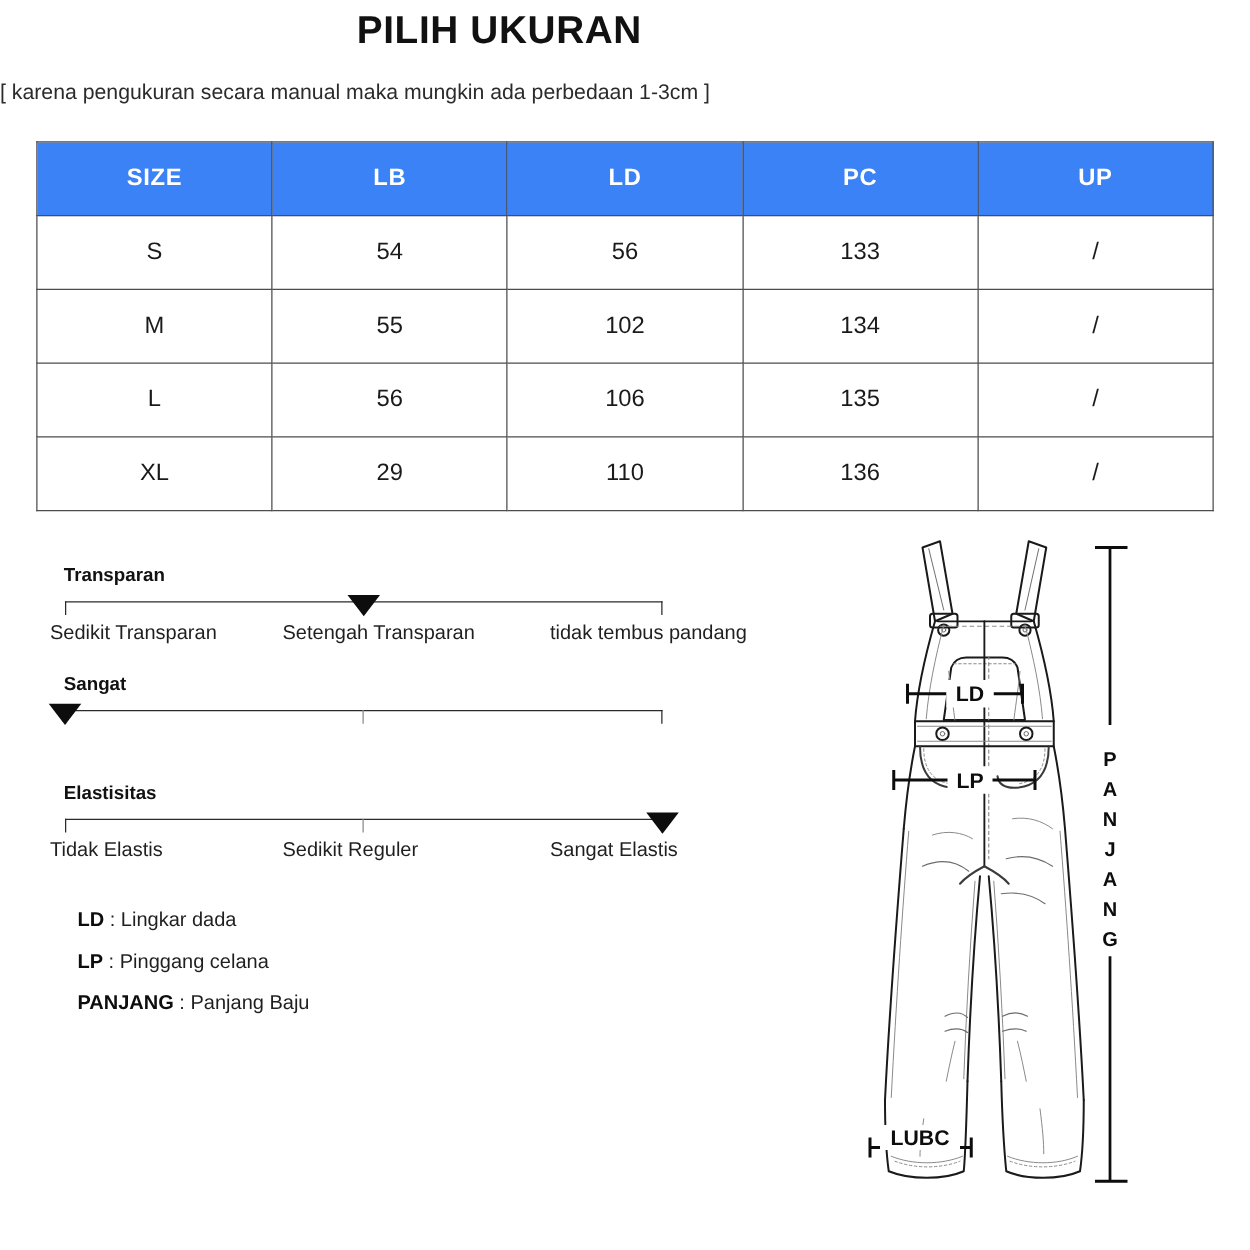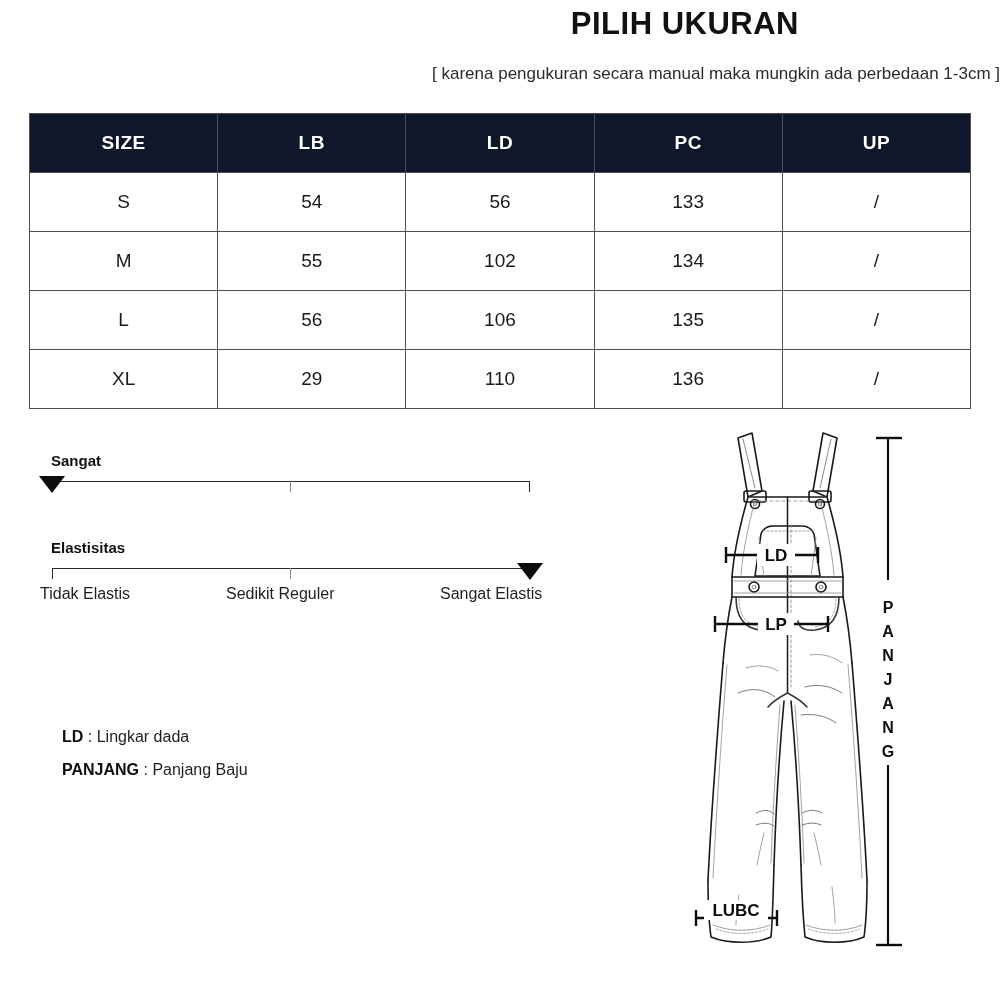--- a/index.html
+++ b/index.html
@@ -16,32 +16,32 @@
     color: #1a1a1a;
     overflow: hidden;
   }
 
   
   #page-title {
     position: absolute;
     top: 6px;
     left: 0;
     width: 799px;
-    text-align: right;
+    text-align: center;
     font-size: 31px;
     font-weight: bold;
     letter-spacing: 0.5px;
     color: #111;
   }
   #page-subtitle {
     position: absolute;
     top: 64px;
     left: 0;
     width: 1000px;
-    text-align: right;
+    text-align: left;
     font-size: 17px;
     color: #2b2b2b;
   }
 
   
   #size-table-wrap {
     position: absolute;
     top: 113px;
     left: 29px;
     width: 942px;
@@ -54,21 +54,21 @@
   table.size-table th,
   table.size-table td {
     border: 1px solid #4d4d4d;
     text-align: center;
     font-size: 19px;
     height: 55px;
     font-weight: normal;
     color: #1a1a1a;
   }
   table.size-table thead th {
-    background: #0f172a;
+    background: #3b82f6;
     color: #ffffff;
     font-weight: bold;
     font-size: 19px;
     height: 56px;
     letter-spacing: 0.5px;
   }
   table.size-table tbody td {
     background: #ffffff;
     height: 56px;
   }
@@ -229,20 +229,32 @@
         <td>110</td>
         <td>136</td>
         <td>/</td>
       </tr>
     </tbody>
   </table>
 </div>
 
 <div id="scales">
 
+  <div class="scale-group">
+    <div class="scale-title">Transparan</div>
+    <div class="scale-bar"></div>
+    <div class="scale-cap left"></div>
+    <div class="scale-cap right"></div>
+    <div class="scale-marker" id="marker-0" style="left: 238px;"></div>
+    <div class="scale-labels">
+      <span class="lbl-start">Sedikit Transparan</span>
+      <span class="lbl-mid">Setengah Transparan</span>
+      <span class="lbl-end">tidak tembus pandang</span>
+    </div>
+  </div>
 
   <div class="scale-group">
     <div class="scale-title">Sangat</div>
     <div class="scale-bar"></div>
     <div class="scale-cap left"></div>
     <div class="scale-cap right"></div>
     <div class="scale-tick"></div>
     <div class="scale-marker" id="marker-1" style="left: -1px;"></div>
   </div>
 
@@ -258,20 +270,23 @@
       <span class="lbl-mid">Sedikit Reguler</span>
       <span class="lbl-end">Sangat  Elastis</span>
     </div>
   </div>
 
 </div>
 
 <div id="legend">
   <div class="legend-row">
     <span class="abbr">LD</span><span> : </span><span>Lingkar dada</span>
+  </div>
+  <div class="legend-row">
+    <span class="abbr">LP</span><span> : </span><span>Pinggang celana</span>
   </div>
   <div class="legend-row">
     <span class="abbr">PANJANG</span><span> : </span><span>Panjang Baju</span>
   </div>
 </div>
 
 <div id="garment">
   <svg width="330" height="540" viewBox="0 0 330 540">
     <g fill="none" stroke="#1a1a1a" stroke-width="1.6" stroke-linejoin="round" stroke-linecap="round">
 

